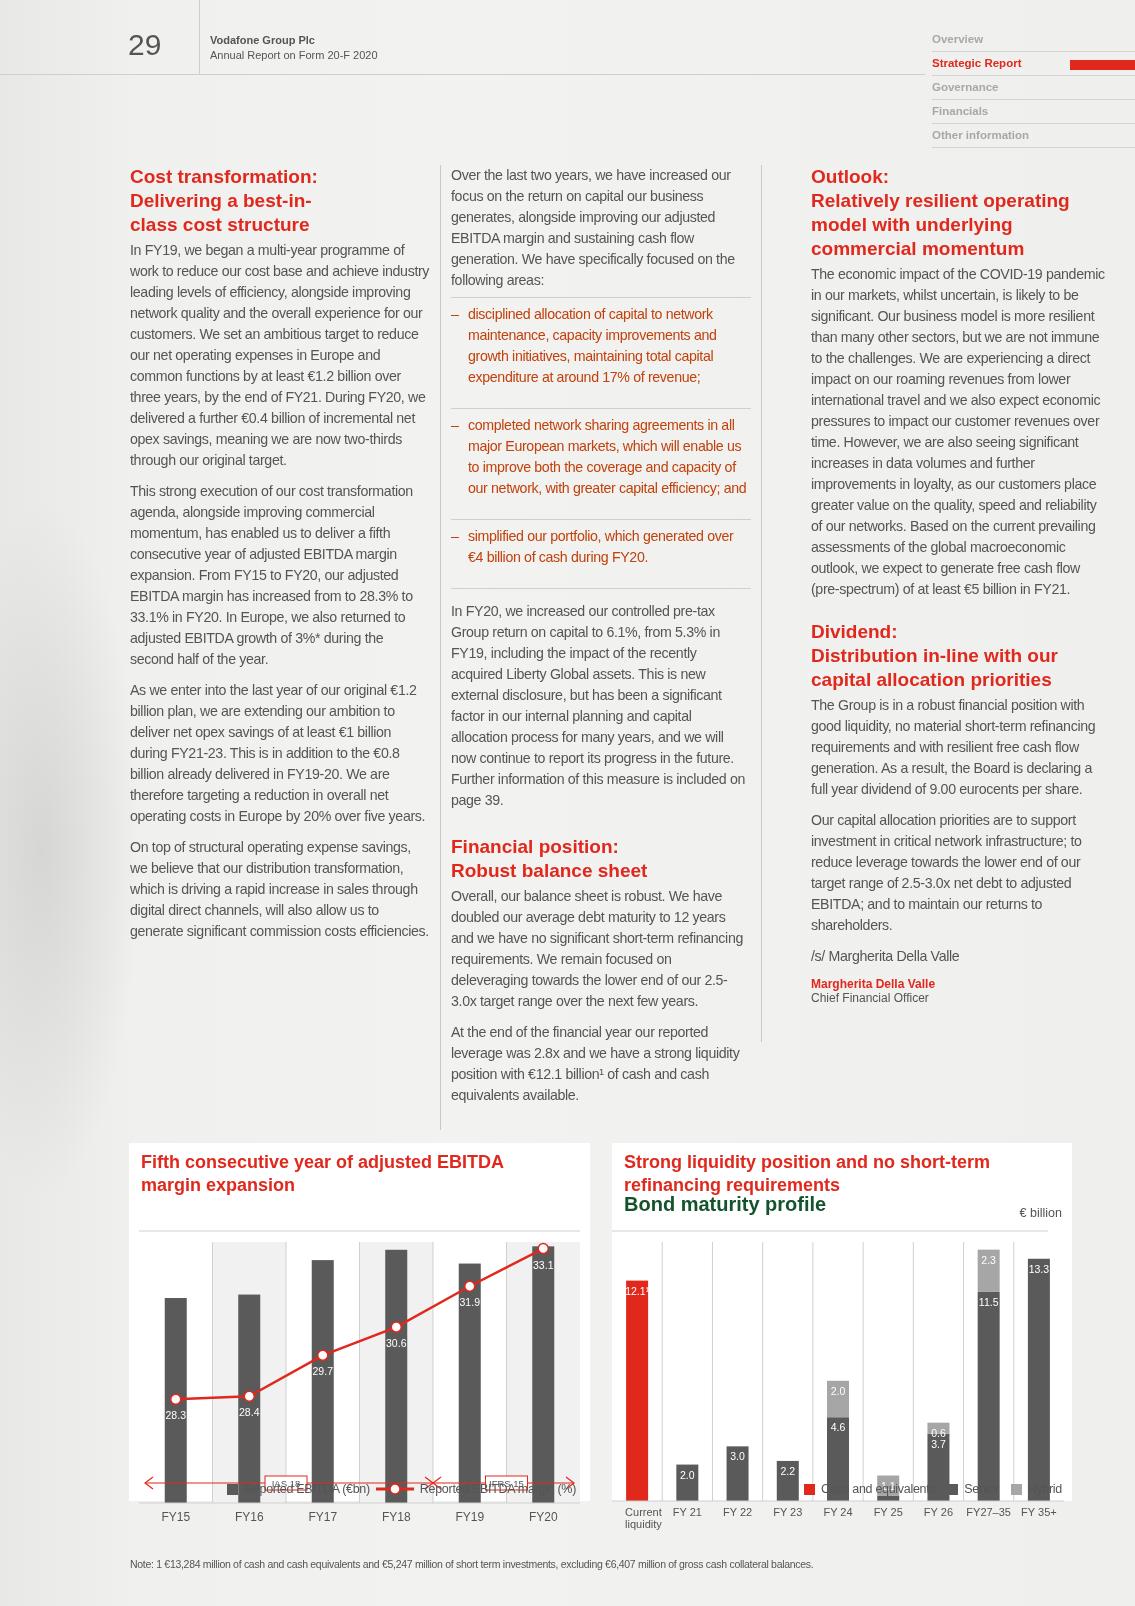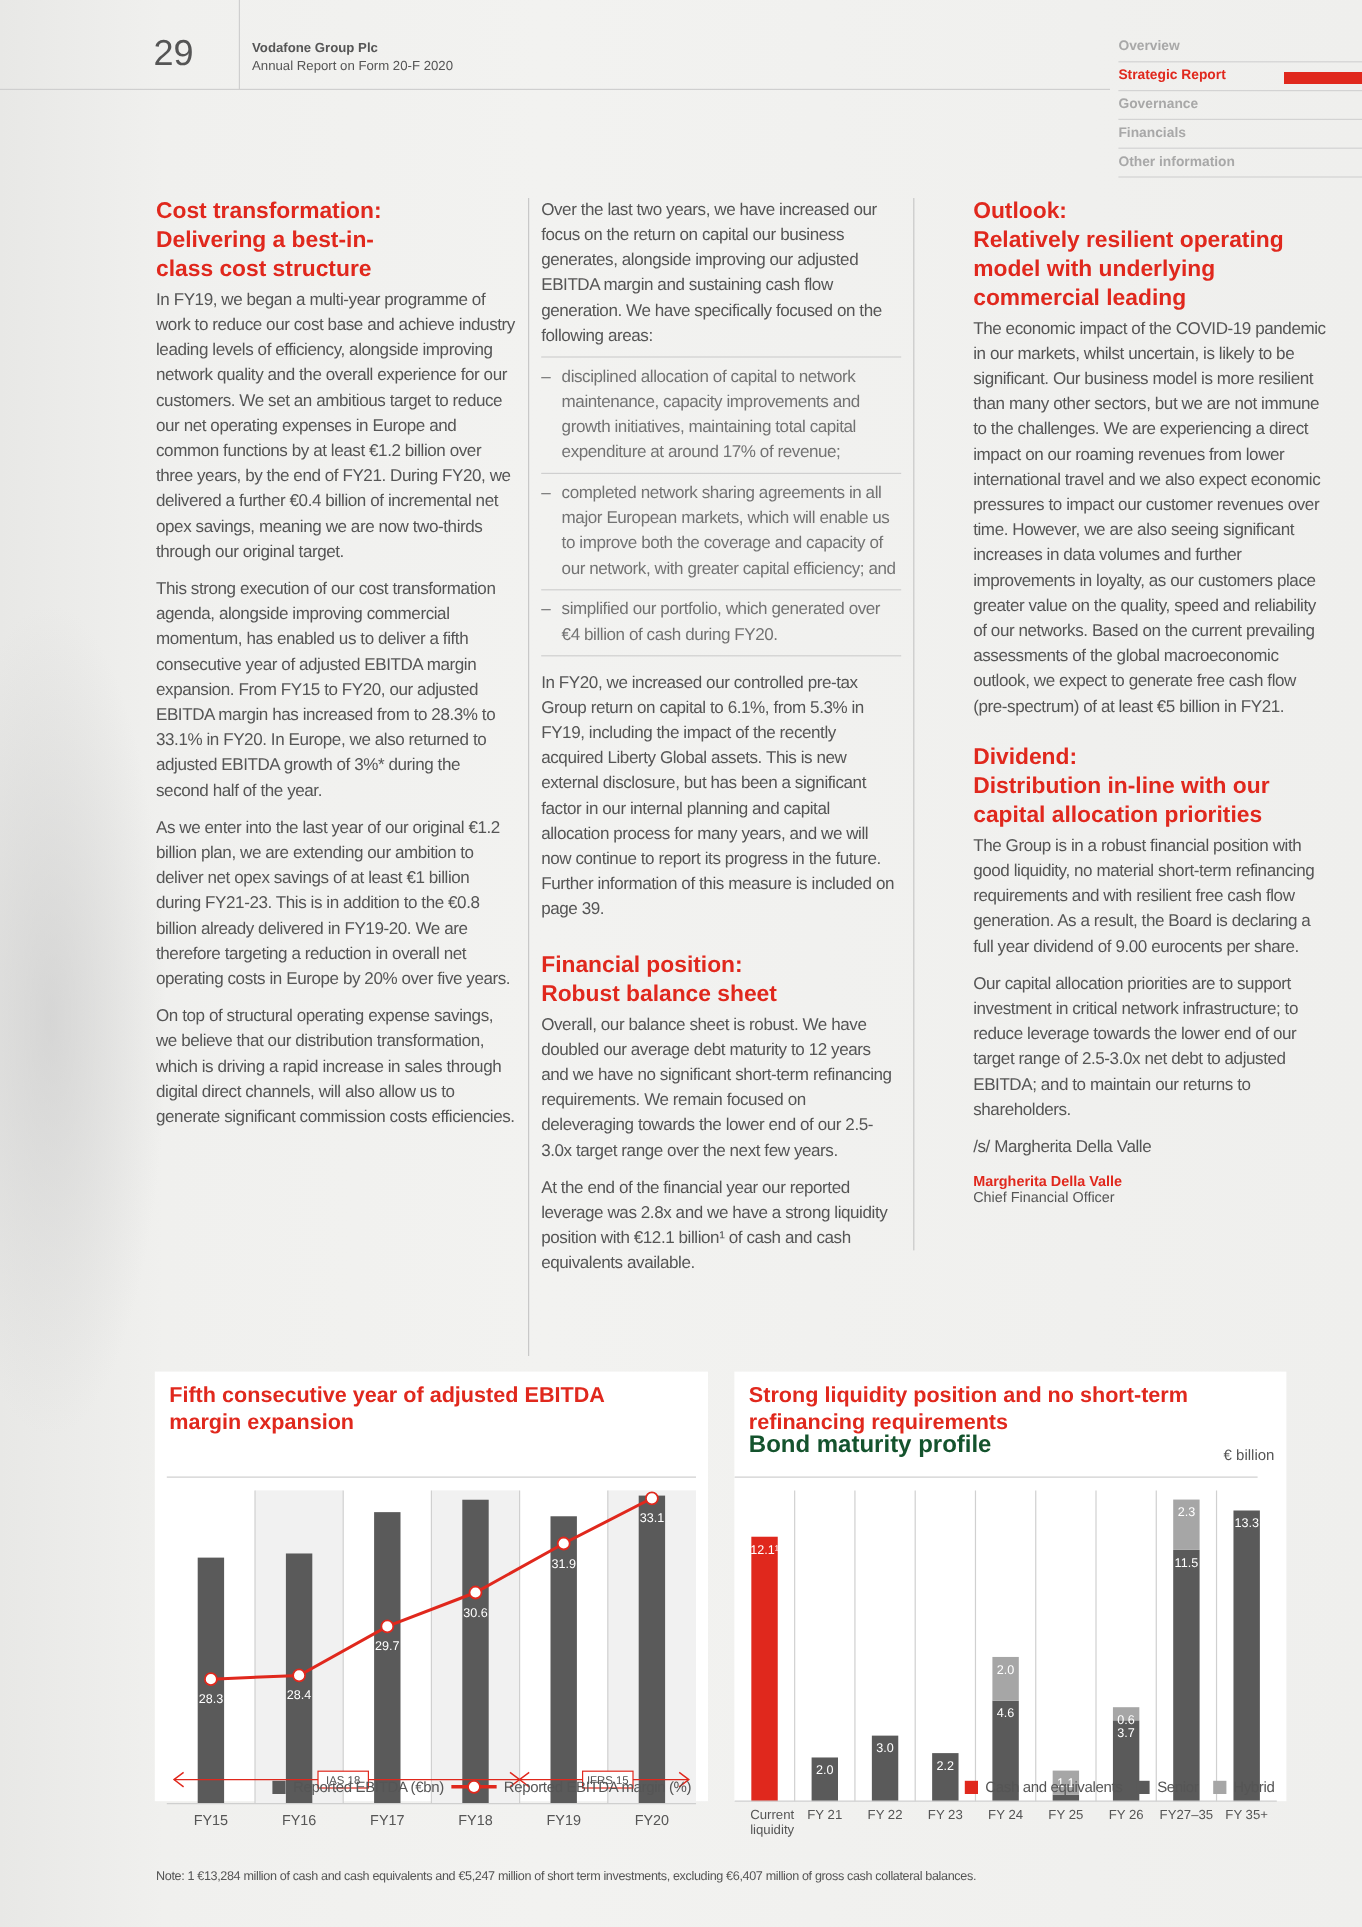--- a/index.html
+++ b/index.html
@@ -27,21 +27,21 @@
   .nav-item .bar { position: absolute; right: 0; top: 8px; width: 65px; height: 10px; background: #e0281d; }
 
   .col { position: absolute; top: 165px; width: 300px; }
   .col1 { left: 130px; }
   .col2 { left: 451px; }
   .col3 { left: 772px; margin-left: 39px; }
   .colsep { position: absolute; width: 1px; background: #c8c8c8; }
   h2 { color: #e0281d; font-size: 19px; line-height: 24px; font-weight: bold; margin-bottom: 3px; }
   p.body { font-size: 14.2px; line-height: 21px; color: #555; letter-spacing: -0.35px; margin-bottom: 10px; }
   ul.dash { list-style: none; border-top: 1px solid #cfcfcf; margin-bottom: 12px; }
-  ul.dash li { position: relative; padding: 6px 0 6px 17px; font-size: 14.2px; line-height: 21px; color: #737373; letter-spacing: -0.35px; border-bottom: 1px solid #cfcfcf; }
+  ul.dash li { position: relative; padding: 6px 0 20px 17px; font-size: 14.2px; line-height: 21px; color: #c2410c; letter-spacing: -0.35px; border-bottom: 1px solid #cfcfcf; }
   ul.dash li::before { content: "\2013"; position: absolute; left: 0; top: 6px; }
   .gap { height: 14px; }
   .sig-name { color: #e0281d; font-weight: bold; font-size: 12px; margin-top: 4px; }
   .sig-role { font-size: 12px; color: #555; }
 
   .panel { position: absolute; top: 1143px; height: 358px; background: #fff; }
   .panel1 { left: 129px; width: 461px; }
   .panel2 { left: 612px; width: 460px; }
   .panel-title { position: absolute; left: 12px; top: 8px; color: #e0281d; font-size: 18px; font-weight: bold; line-height: 23px; }
   .panel-sub { position: absolute; left: 12px; top: 50px; color: #14532d; font-size: 20px; font-weight: bold; }
@@ -103,21 +103,21 @@
   </h2>
   <p class="body">Overall, our balance sheet is robust. We have doubled our average debt maturity to 12 years and we have no significant short-term refinancing requirements. We remain focused on deleveraging towards the lower end of our 2.5-3.0x target range over the next few years.</p>
   <p class="body">At the end of the financial year our reported leverage was 2.8x and we have a strong liquidity position with €12.1 billion¹ of cash and cash equivalents available.</p>
 </div>
 
 <div class="col col3">
   <h2>
     <div>Outlook:</div>
     <div>Relatively resilient operating</div>
     <div>model with underlying</div>
-    <div>commercial leading</div>
+    <div>commercial momentum</div>
   </h2>
   <p class="body">The economic impact of the COVID-19 pandemic in our markets, whilst uncertain, is likely to be significant. Our business model is more resilient than many other sectors, but we are not immune to the challenges. We are experiencing a direct impact on our roaming revenues from lower international travel and we also expect economic pressures to impact our customer revenues over time. However, we are also seeing significant increases in data volumes and further improvements in loyalty, as our customers place greater value on the quality, speed and reliability of our networks. Based on the current prevailing assessments of the global macroeconomic outlook, we expect to generate free cash flow (pre-spectrum) of at least €5 billion in FY21.</p>
   <div class="gap" style="height:10px"></div>
   <h2>
     <div>Dividend:</div>
     <div>Distribution in-line with our</div>
     <div>capital allocation priorities</div>
   </h2>
   <p class="body">The Group is in a robust financial position with good liquidity, no material short-term refinancing requirements and with resilient free cash flow generation. As a result, the Board is declaring a full year dividend of 9.00 eurocents per share.</p>
   <p class="body">Our capital allocation priorities are to support investment in critical network infrastructure; to reduce leverage towards the lower end of our target range of 2.5-3.0x net debt to adjusted EBITDA; and to maintain our returns to shareholders.</p>

